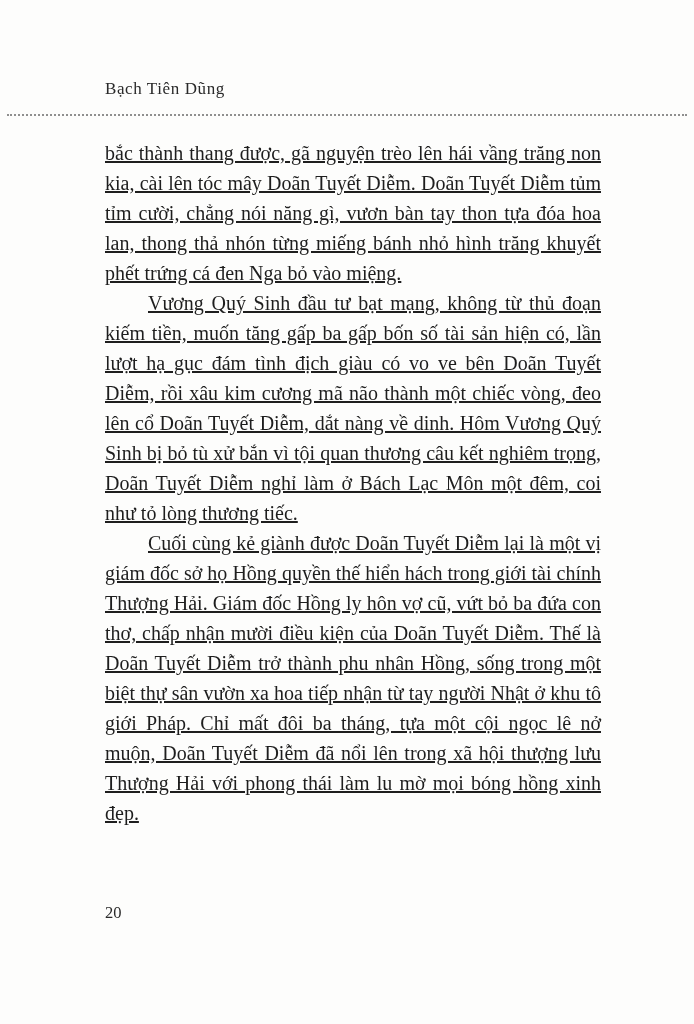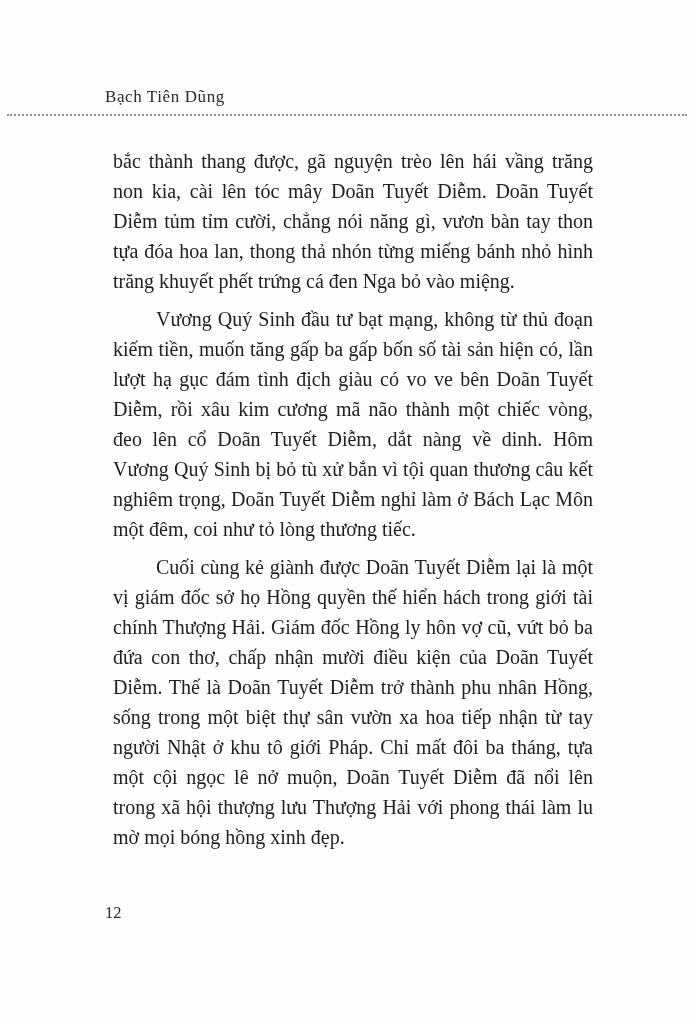--- a/index.html
+++ b/index.html
@@ -11,21 +11,21 @@
     height: 1024px;
     background: #fdfdfc;
     color: #1e1e1e;
     font-family: "Liberation Serif", "DejaVu Serif", serif;
     position: relative;
     overflow: hidden;
   }
   .running-head {
     position: absolute;
     left: 105px;
-    top: 87px;
+    top: 79px;
     font-size: 17px;
     letter-spacing: 0.6px;
     color: #2a2a2a;
   }
   .dotted-rule {
     position: absolute;
     left: 7px;
     right: 7px;
     top: 114px;
     height: 0;
@@ -35,22 +35,23 @@
     position: absolute;
     left: 105px;
     top: 138px;
     width: 496px;
     font-size: 20px;
     line-height: 30px;
     text-align: justify;
     text-justify: inter-word;
   }
   .para {
-    margin: 8px;
+    margin: 0;
     padding: 0;
+    text-decoration: underline;
   }
   .para.indent {
     text-indent: 43px;
   }
   .page-number {
     position: absolute;
     left: 105px;
     top: 903px;
     font-size: 16.5px;
     color: #2a2a2a;
@@ -67,16 +68,16 @@
 
   <div class="dotted-rule"></div>
 
   <main class="body-text">
       <p class="para">bắc thành thang được, gã nguyện trèo lên hái vầng trăng non kia, cài lên tóc mây Doãn Tuyết Diễm. Doãn Tuyết Diễm tủm tỉm cười, chẳng nói năng gì, vươn bàn tay thon tựa đóa hoa lan, thong thả nhón từng miếng bánh nhỏ hình trăng khuyết phết trứng cá đen Nga bỏ vào miệng.</p>
       <p class="para indent">Vương Quý Sinh đầu tư bạt mạng, không từ thủ đoạn kiếm tiền, muốn tăng gấp ba gấp bốn số tài sản hiện có, lần lượt hạ gục đám tình địch giàu có vo ve bên Doãn Tuyết Diễm, rồi xâu kim cương mã não thành một chiếc vòng, đeo lên cổ Doãn Tuyết Diễm, dắt nàng về dinh. Hôm Vương Quý Sinh bị bỏ tù xử bắn vì tội quan thương câu kết nghiêm trọng, Doãn Tuyết Diễm nghỉ làm ở Bách Lạc Môn một đêm, coi như tỏ lòng thương tiếc.</p>
       <p class="para indent">Cuối cùng kẻ giành được Doãn Tuyết Diễm lại là một vị giám đốc sở họ Hồng quyền thế hiển hách trong giới tài chính Thượng Hải. Giám đốc Hồng ly hôn vợ cũ, vứt bỏ ba đứa con thơ, chấp nhận mười điều kiện của Doãn Tuyết Diễm. Thế là Doãn Tuyết Diễm trở thành phu nhân Hồng, sống trong một biệt thự sân vườn xa hoa tiếp nhận từ tay người Nhật ở khu tô giới Pháp. Chỉ mất đôi ba tháng, tựa một cội ngọc lê nở muộn, Doãn Tuyết Diễm đã nổi lên trong xã hội thượng lưu Thượng Hải với phong thái làm lu mờ mọi bóng hồng xinh đẹp.</p>
     </main>
 
   <footer>
-    <span class="page-number">12</span>
+    <span class="page-number">20</span>
   </footer>
 
 </div>
 
 </body></html>

